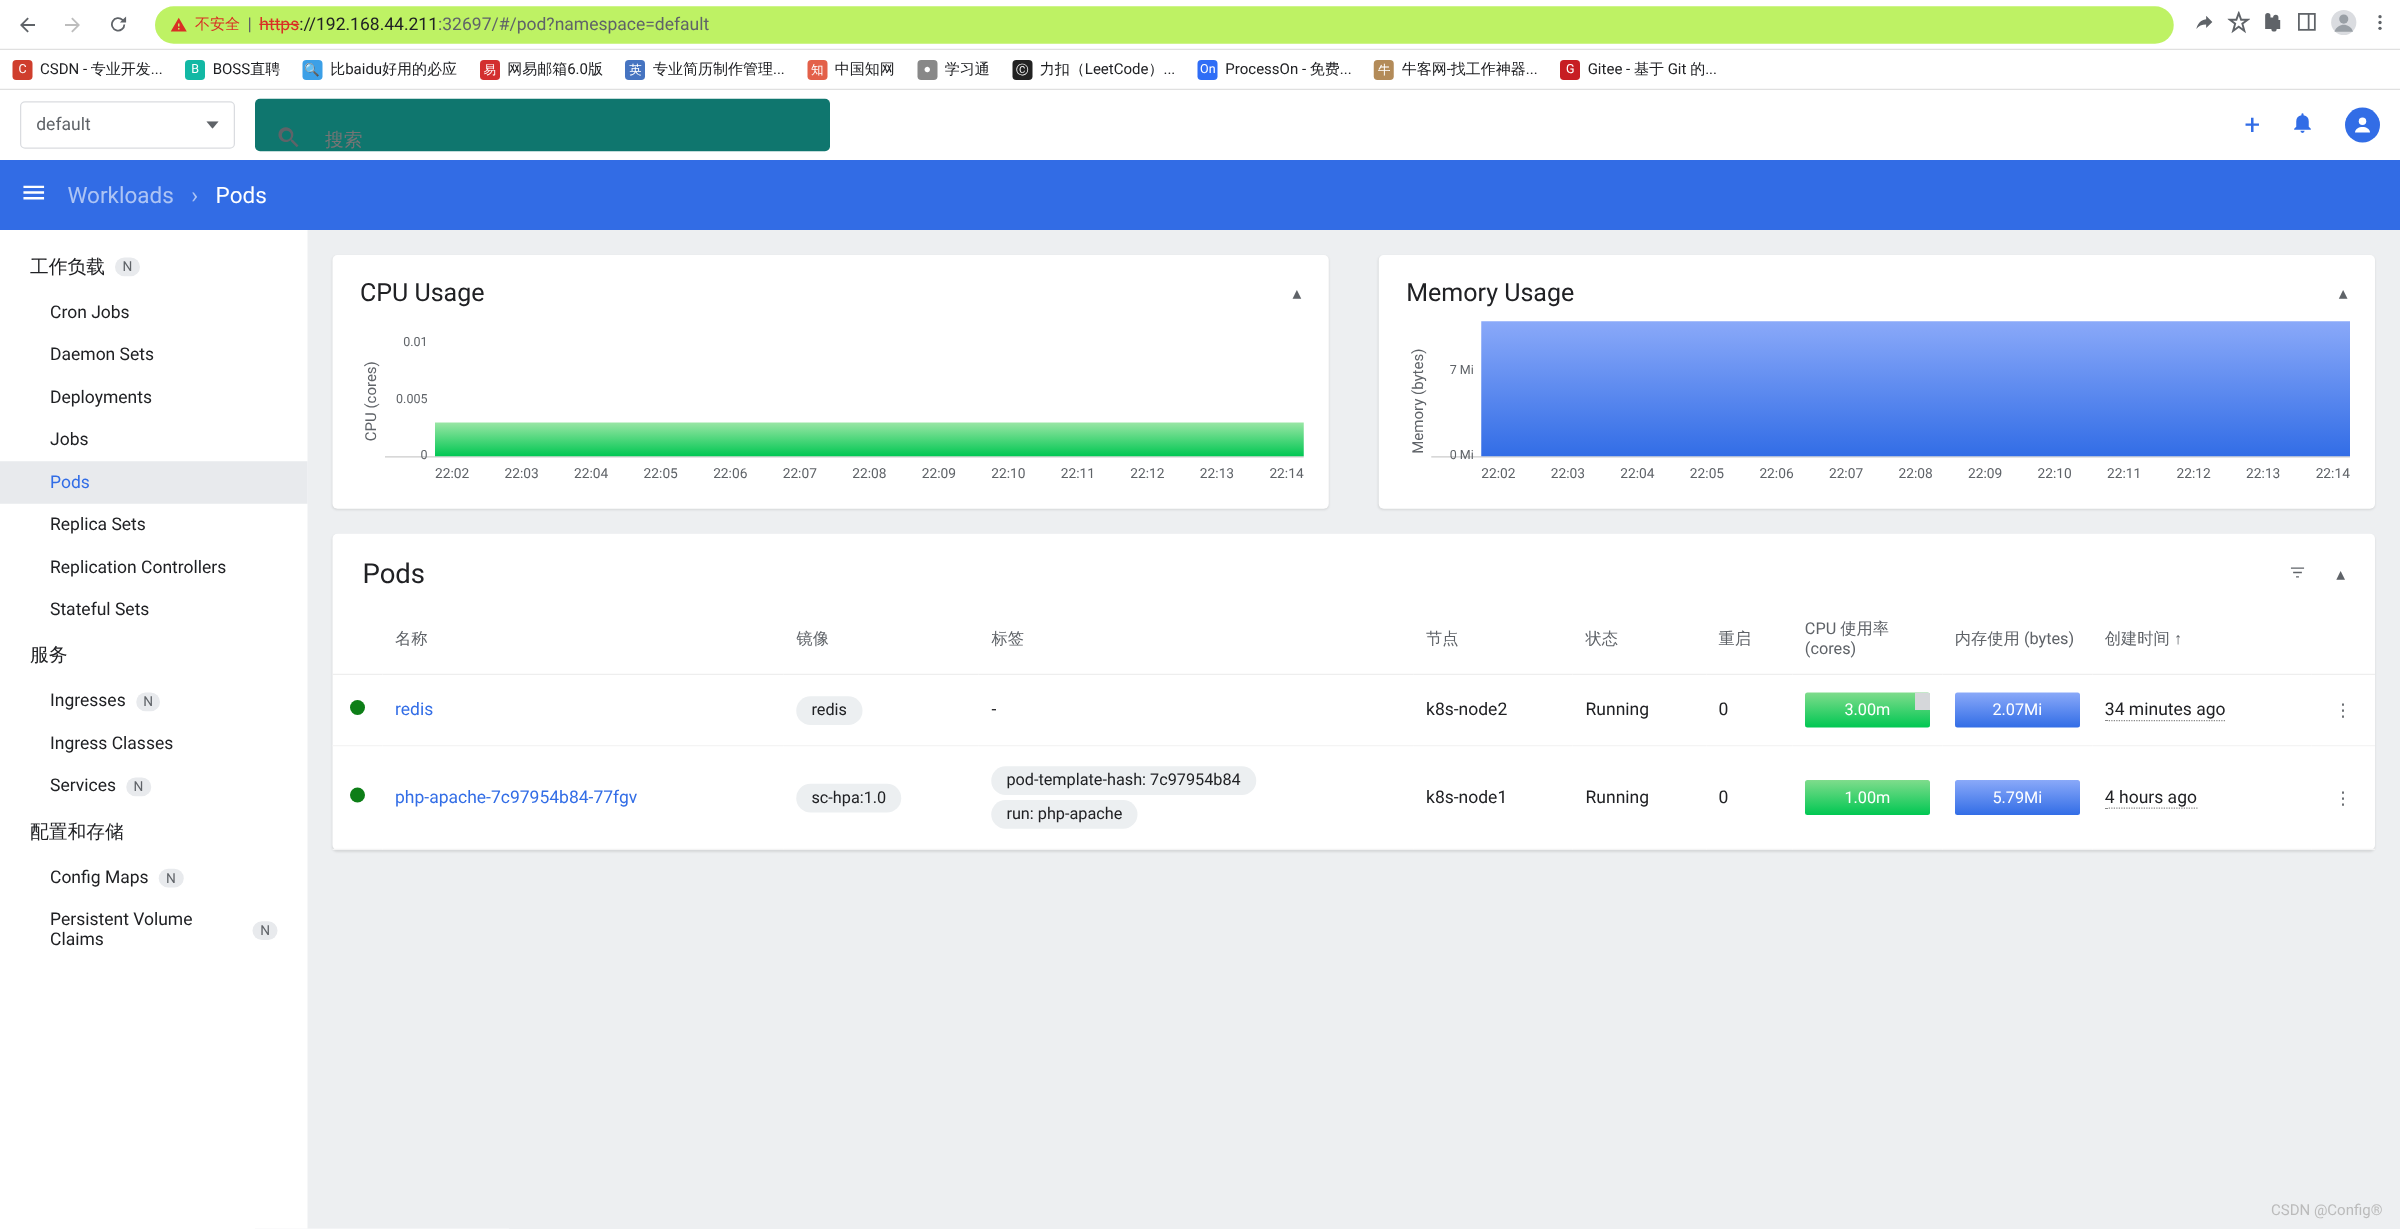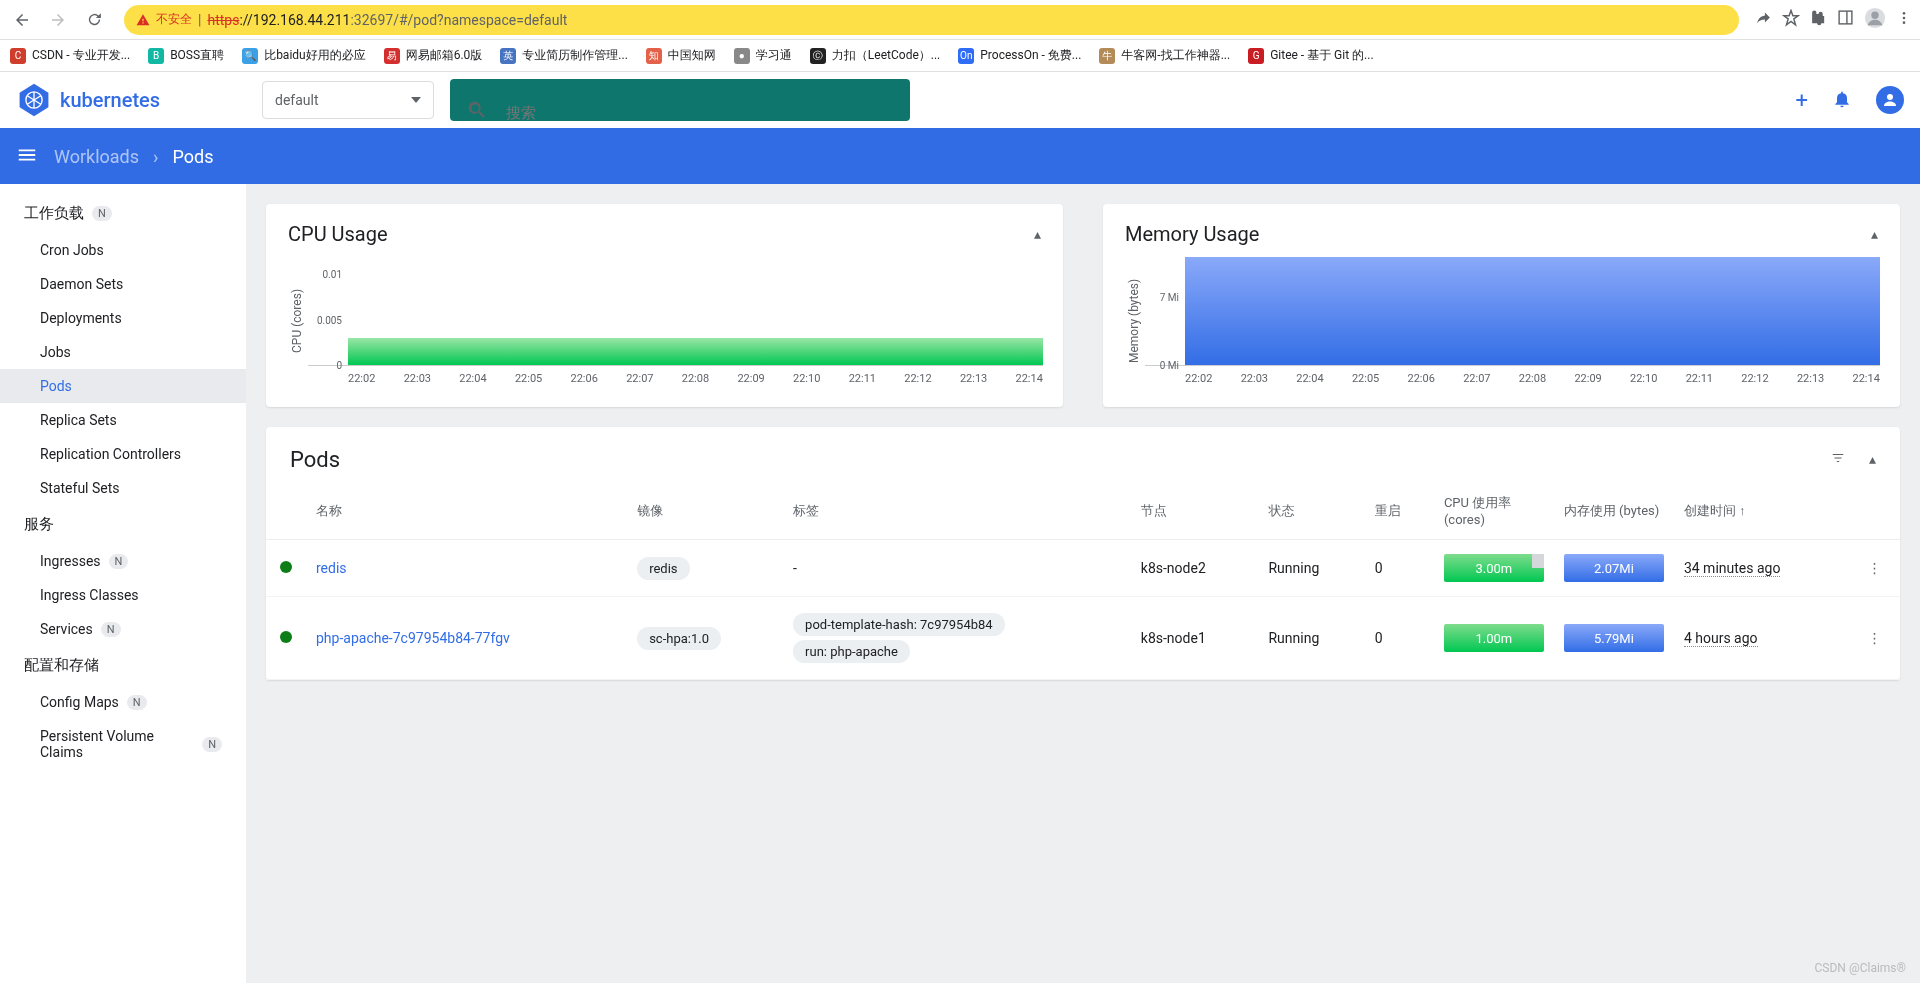--- a/index.html
+++ b/index.html
@@ -2,21 +2,21 @@
 <html><head>
 <meta charset="utf-8">
 <style>
 * { box-sizing: border-box; margin: 0; padding: 0; }
 body { font-family: Roboto, "Helvetica Neue", Arial, sans-serif; background: #fff; color: #202124; font-size: 14px; }
 
 
 .browser-bar { display: flex; align-items: center; padding: 4px 8px; border-bottom: 1px solid #e0e0e0; height: 40px; gap: 8px; }
 .nav-btn { width: 28px; height: 28px; display: flex; align-items: center; justify-content: center; color: #5f6368; cursor: pointer; border-radius: 14px; }
 .nav-btn.disabled { color: #bdbdbd; }
-.url-bar { flex: 1; display: flex; align-items: center; background: #fde047; border-radius: 16px; padding: 4px 12px; margin: 0 8px; height: 30px; gap: 6px; }
+.url-bar { flex: 1; display: flex; align-items: center; background: #bef264; border-radius: 16px; padding: 4px 12px; margin: 0 8px; height: 30px; gap: 6px; }
 .url-bar .danger { color: #d93025; font-size: 12px; }
 .url-bar .sep { color: #5f6368; }
 .url-text { font-size: 14px; color: #202124; }
 .url-text .scheme { color: #d93025; text-decoration: line-through; text-align: center; }
 .url-text .host { color: #202124; }
 .url-text .path { color: #5f6368; }
 .chrome-actions { display: flex; gap: 10px; align-items: center; color: #5f6368; }
 .chrome-actions span { cursor: pointer; font-size: 16px; }
 
 .bookmarks { display: flex; align-items: center; padding: 4px 10px; gap: 18px; height: 32px; border-bottom: 1px solid #e0e0e0; overflow: hidden; }
@@ -189,32 +189,20 @@
       <span class="bm-icon" style="background:#b38b59">牛</span>
       <span>牛客网-找工作神器...</span>
     </div>
     <div class="bookmark">
       <span class="bm-icon" style="background:#c71d23">G</span>
       <span>Gitee - 基于 Git 的...</span>
     </div>
   </div>
 
 <div class="app-header">
-  <div class="logo">
-    <svg class="logo-mark" viewBox="0 0 40 40">
-      <polygon points="20,2 36,12 36,28 20,38 4,28 4,12" fill="#326de6"></polygon>
-      <circle cx="20" cy="20" r="9" fill="none" stroke="#fff" stroke-width="1.5"></circle>
-      <g stroke="#fff" stroke-width="1.5">
-          <line x1="20" y1="11" x2="20" y2="29"></line>
-          <line x1="12" y1="15" x2="28" y2="25"></line>
-          <line x1="28" y1="15" x2="12" y2="25"></line>
-        </g>
-    </svg>
-    <span class="logo-text">kubernetes</span>
-  </div>
   <div class="ns-select">
     <span>default</span>
     <svg width="10" height="6">
         <path d="M0 0l5 6 5-6z" fill="#5f6368"></path>
       </svg>
   </div>
   <div class="search-bar">
     <svg width="22" height="22" viewBox="0 0 24 24">
         <path fill="#5f6368" d="M15.5 14h-.79l-.28-.27a6.5 6.5 0 1 0-.7.7l.27.28v.79l5 5L20.5 19zM10 14a4 4 0 1 1 0-8 4 4 0 0 1 0 8z"></path>
       </svg>
@@ -400,13 +388,13 @@
               </td>
     <td><span style="border-bottom:1px dotted #888">4 hours ago</span></td>
     <td class="row-actions">⋮</td>
             </tr>
           </tbody>
       </table>
     </div>
   </div>
 </div>
 
-<div class="watermark">CSDN @Claims®</div>
+<div class="watermark">CSDN @Config®</div>
 
 </body></html>

